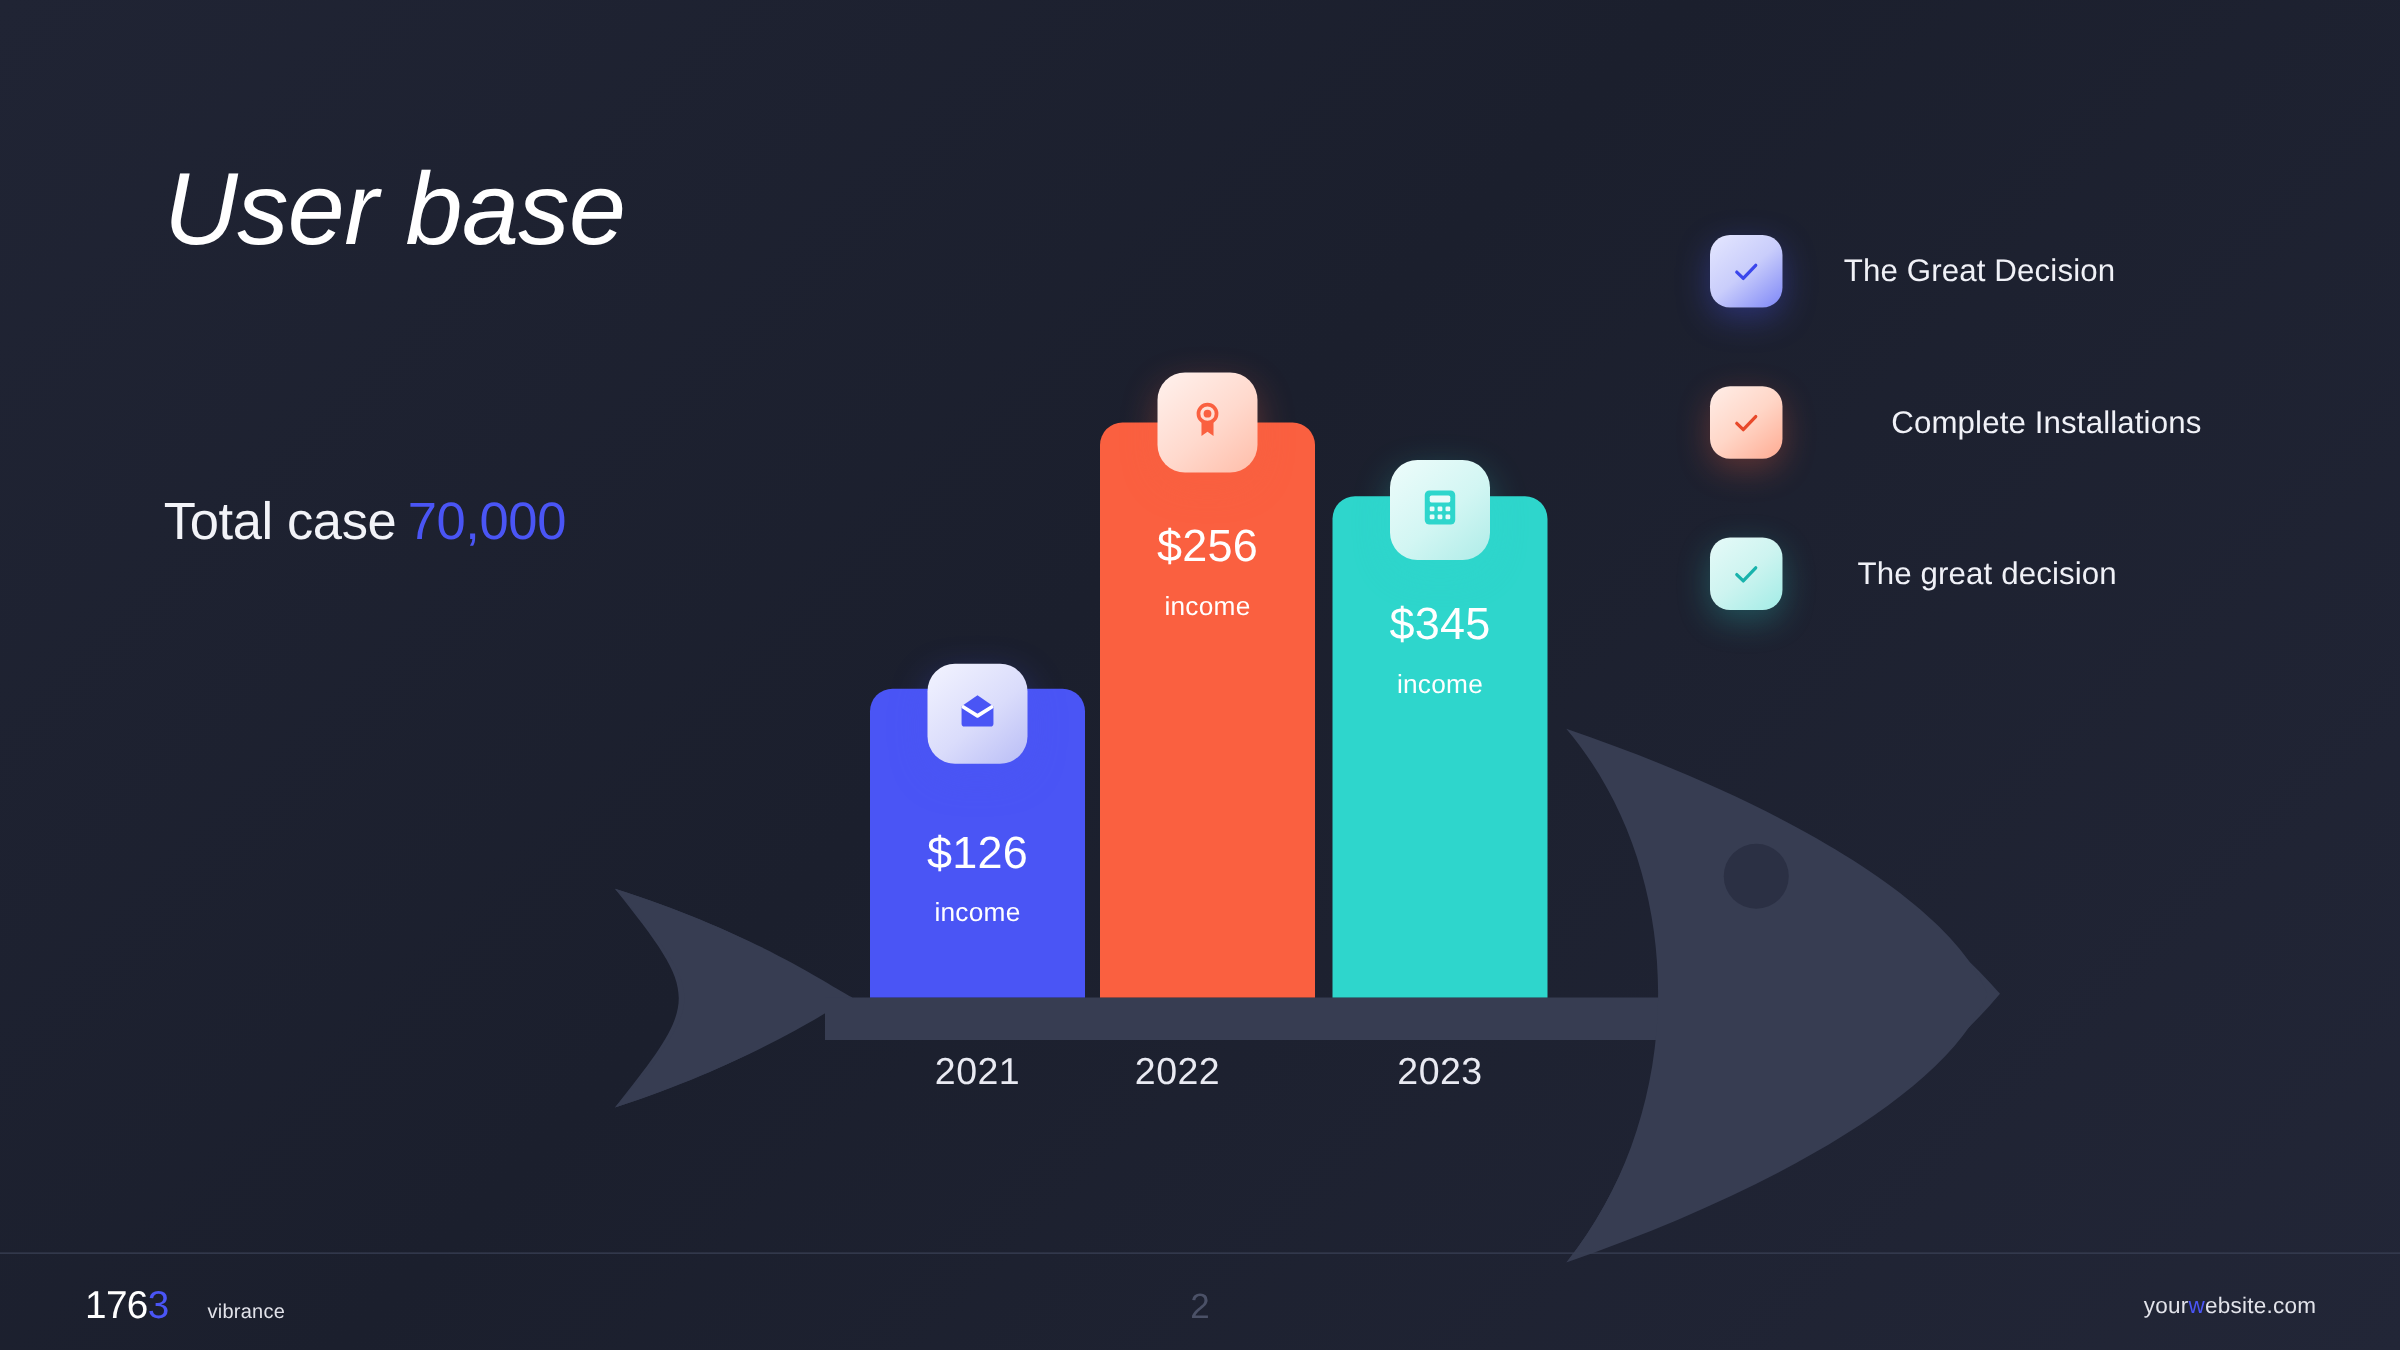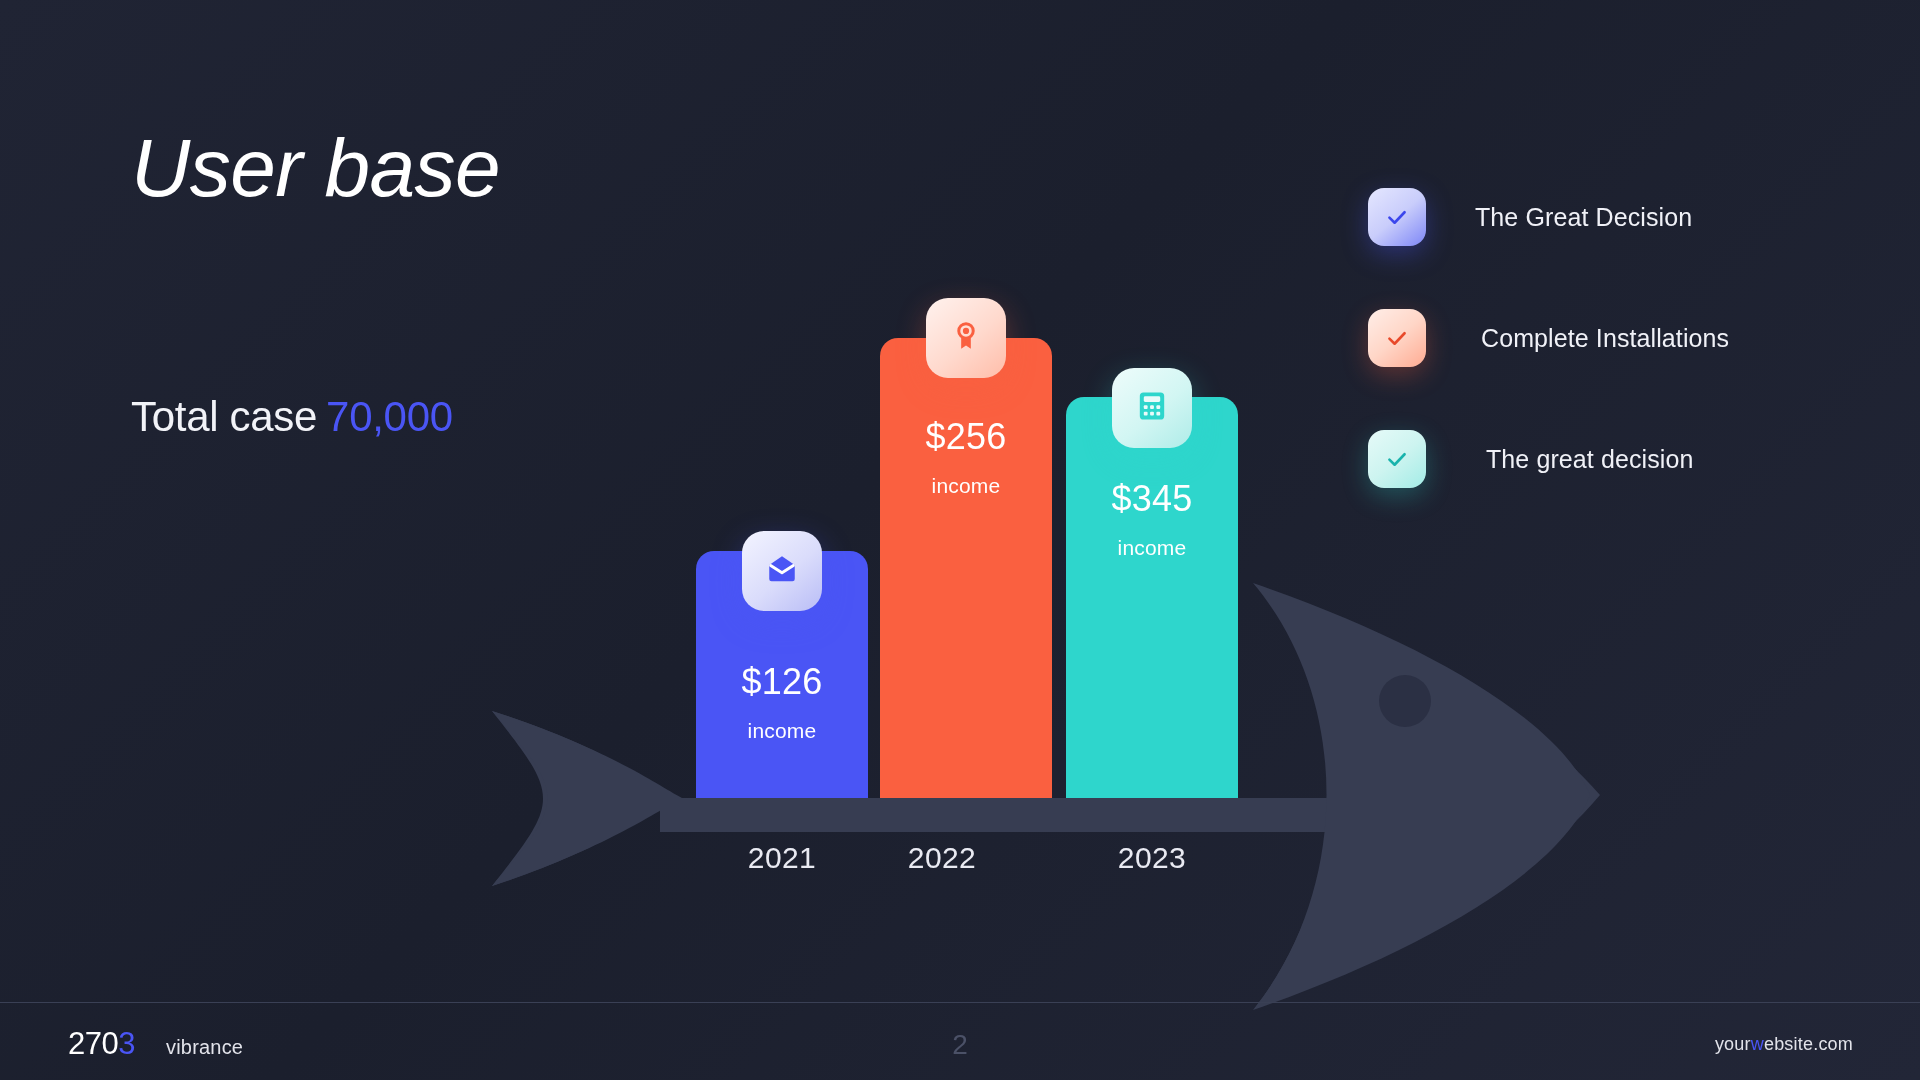--- a/index.html
+++ b/index.html
@@ -124,37 +124,37 @@
     box-shadow:0 8px 26px rgba(46,214,204,0.28);
   }
   .legend-label {
     font-size:25px;
     font-weight:300;
     color:#f0f1f7;
     letter-spacing:0.1px;
     white-space:nowrap;
   }
   .legend-item.i0 .legend-label { margin-left:49px; }
-  .legend-item.i1 .legend-label { margin-left:55px; }
+  .legend-item.i1 .legend-label { margin-left:87px; }
   .legend-item.i2 .legend-label { margin-left:60px; }
 
   
   .footer-rule {
     position:absolute; left:0; top:1002px;
     width:1920px; height:1px;
     background:#3a4055;
   }
   .footer-left {
     position:absolute; left:68px; top:1026px;
     display:flex; align-items:baseline;
   }
   .brand-year { font-size:31px; font-weight:300; color:#ffffff; letter-spacing:-0.5px; }
   .brand-year .hl { color:#4a55f5; }
   .brand-name {
-    font-size:20px; font-weight:300; color:#e2e3ea;
+    font-size:16px; font-weight:300; color:#e2e3ea;
     margin-left:31px; letter-spacing:0.2px;
   }
   .page-no {
     position:absolute; left:0; top:1029px; width:1920px;
     text-align:center; font-size:28px; font-weight:300; color:#4b5167;
   }
   .footer-right {
     position:absolute; right:67px; top:1034px;
     font-size:18px; font-weight:400; color:#e2e3ea; letter-spacing:0.2px;
   }
@@ -269,19 +269,19 @@
       </svg>
     </span>
     <span class="legend-label">The great decision</span>
   </div>
 
 </div>
 
 <div class="footer-rule"></div>
 
 <div class="footer-left">
-  <span class="brand-year"><span>270</span><span class="hl">3</span></span>
+  <span class="brand-year"><span>176</span><span class="hl">3</span></span>
   <span class="brand-name">vibrance</span>
 </div>
 
 <div class="page-no">2</div>
 
 <div class="footer-right"><span>your</span><span class="hl">w</span><span>ebsite.com</span></div>
 
 </body></html>

